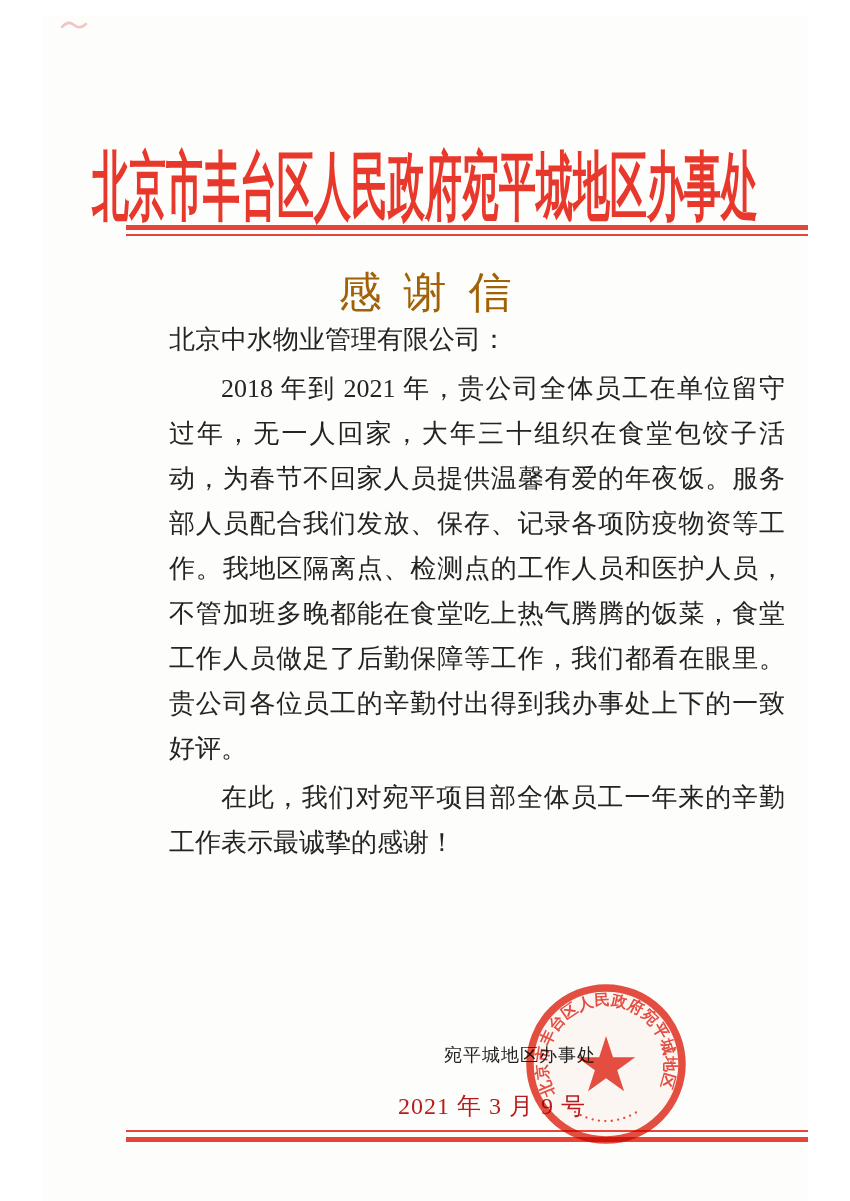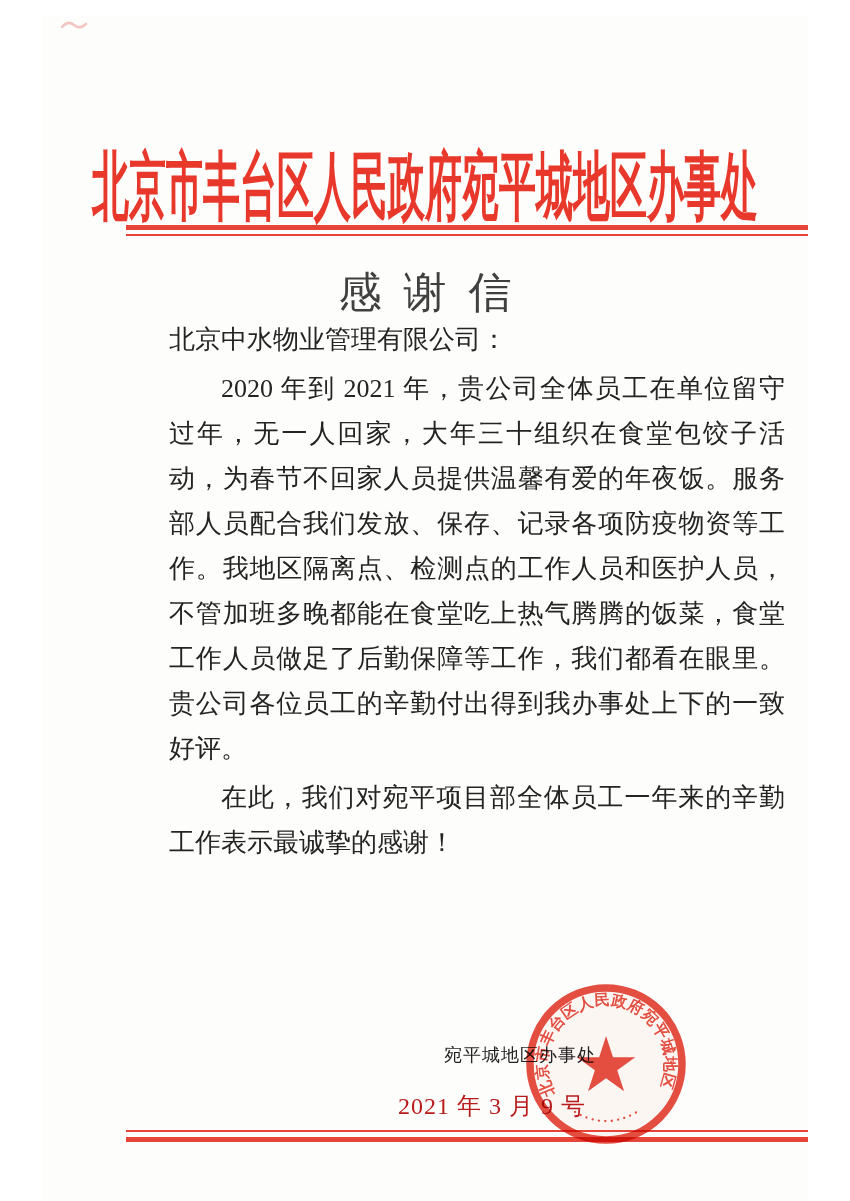--- a/index.html
+++ b/index.html
@@ -29,21 +29,21 @@
   .rule { position:absolute; left:84px; width:693px; background:#e8453a; }
   .rule-header-thick { top:209px; height:5px; }
   .rule-header-thin  { top:218px; height:2px; }
   .rule-footer-thin  { top:1114px; height:2px; }
   .rule-footer-thick { top:1121px; height:5px; }
 
   
   .letter-title {
     position:absolute; top:248px; left:0; width:100%;
     text-align:center;
-    font-size:43px; font-weight:500; color:#404040;
+    font-size:43px; font-weight:500; color:#a16207;
     letter-spacing:22px; text-indent:22px;
     white-space:nowrap;
   }
 
   
   .body-text {
     position:absolute; top:301px; left:127px; width:616px;
     font-size:26px; line-height:45px;
     text-align:justify;
     color:#242424;
@@ -83,21 +83,21 @@
 
   <div class="org-title">北京市丰台区人民政府宛平城地区办事处</div>
 
   <div class="rule rule-header-thick"></div>
   <div class="rule rule-header-thin"></div>
 
   <div class="letter-title">感谢信</div>
 
   <div class="body-text">
     <p>北京中水物业管理有限公司：</p>
-    <p class="indent">2020 年到 2021 年，贵公司全体员工在单位留守过年，无一人回家，大年三十组织在食堂包饺子活动，为春节不回家人员提供温馨有爱的年夜饭。服务部人员配合我们发放、保存、记录各项防疫物资等工作。我地区隔离点、检测点的工作人员和医护人员，不管加班多晚都能在食堂吃上热气腾腾的饭菜，食堂工作人员做足了后勤保障等工作，我们都看在眼里。贵公司各位员工的辛勤付出得到我办事处上下的一致好评。</p>
+    <p class="indent">2018 年到 2021 年，贵公司全体员工在单位留守过年，无一人回家，大年三十组织在食堂包饺子活动，为春节不回家人员提供温馨有爱的年夜饭。服务部人员配合我们发放、保存、记录各项防疫物资等工作。我地区隔离点、检测点的工作人员和医护人员，不管加班多晚都能在食堂吃上热气腾腾的饭菜，食堂工作人员做足了后勤保障等工作，我们都看在眼里。贵公司各位员工的辛勤付出得到我办事处上下的一致好评。</p>
     <p class="indent">在此，我们对宛平项目部全体员工一年来的辛勤工作表示最诚挚的感谢！</p>
   </div>
 
   <div class="signature">宛平城地区办事处</div>
   <div class="sign-date">2021 年 3 月 9 号</div>
 
   <svg class="stamp" viewBox="0 0 172 172">
     <circle cx="86" cy="86" r="76" fill="rgba(235,90,75,0.05)" stroke="#e23a2d" stroke-width="7.5"></circle>
     <defs>
       <path id="seal-text-arc" d="M 34.9 115.5 A 59 59 0 1 1 137.1 115.5" fill="none"></path>

